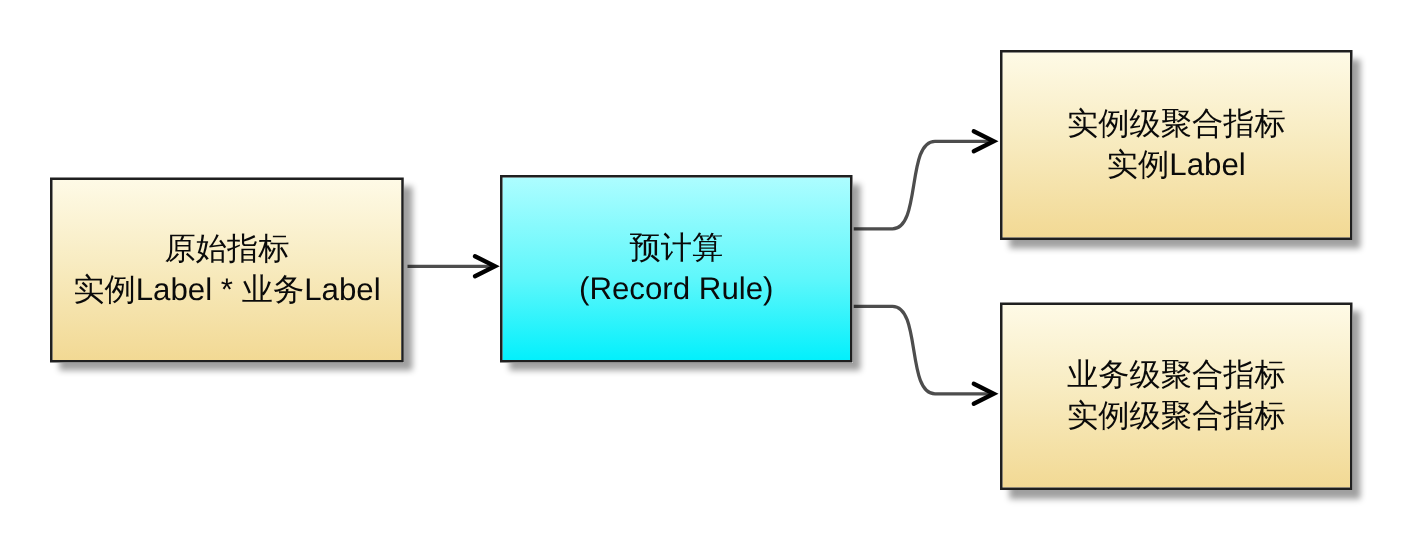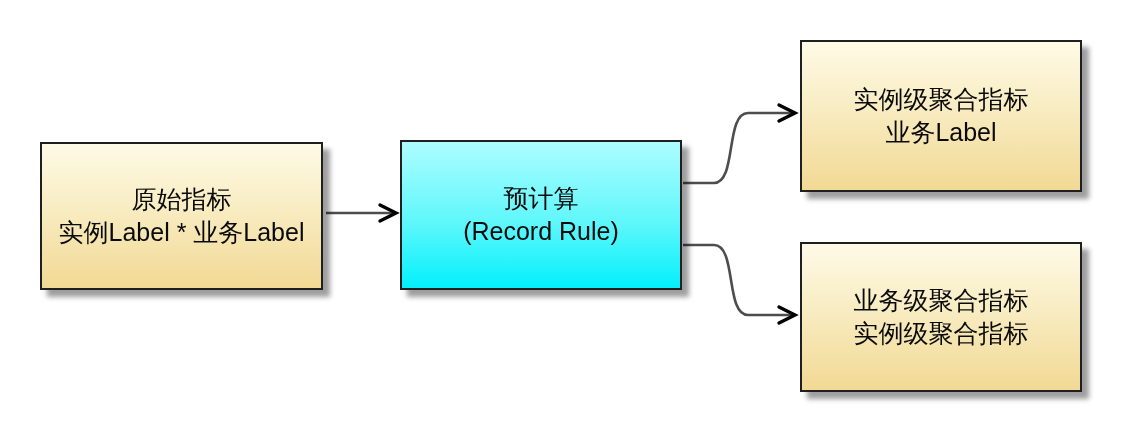--- a/index.html
+++ b/index.html
@@ -64,21 +64,21 @@
     <div>实例Label * 业务Label</div>
   </div>
 
   <div class="node node-cyan node-precompute">
     <div>预计算</div>
     <div>(Record Rule)</div>
   </div>
 
   <div class="node node-yellow node-instance">
     <div>实例级聚合指标</div>
-    <div>业务Label</div>
+    <div>实例Label</div>
   </div>
 
   <div class="node node-yellow node-business">
     <div>业务级聚合指标</div>
     <div>实例级聚合指标</div>
   </div>
 
 </div>
 
 </body></html>

